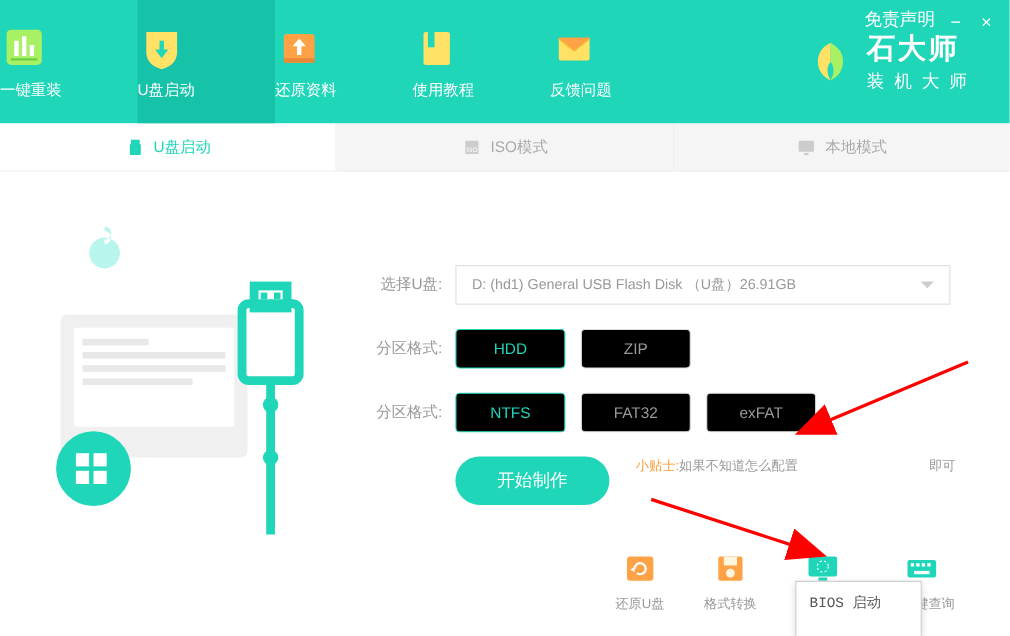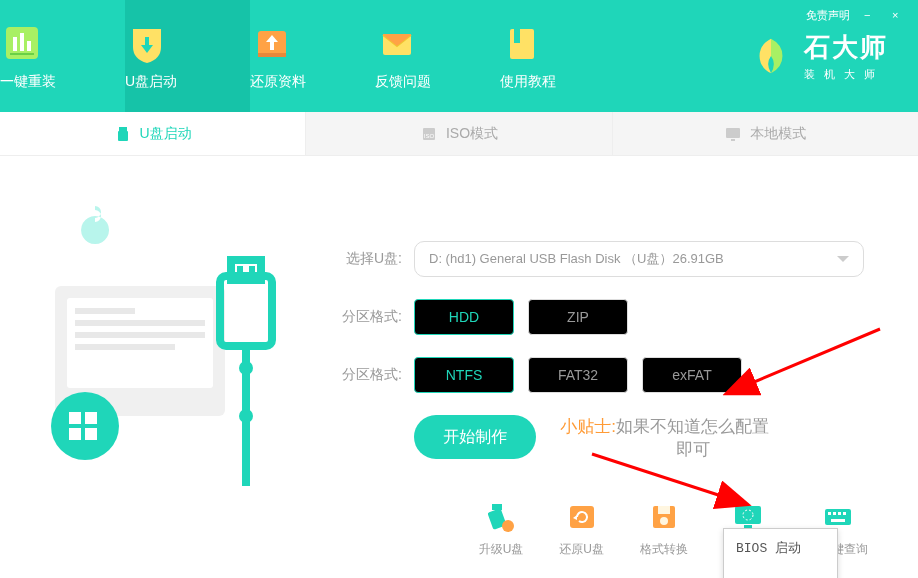--- a/index.html
+++ b/index.html
@@ -1,54 +1,54 @@
 <!DOCTYPE html>
 <html><head>
 <meta charset="utf-8">
 <style>
 * { margin: 0; padding: 0; box-sizing: border-box; font-family: "Microsoft YaHei", sans-serif; }
 body { width: 918px; height: 578px; background: #fff; overflow: hidden; position: relative; }
 
 .header { height: 112px; background: #1fd6b9; display: flex; align-items: stretch; position: relative; }
-.top-right { position: absolute; top: 8px; right: 12px; display: flex; align-items: center; gap: 14px; color: #fff; font-size: 11px; }
+.top-right { position: absolute; top: 8px; right: 12px; display: flex; align-items: center; gap: 14px; color: #fff; font-size: 16px; }
 .win-ctrl { width: 14px; height: 14px; cursor: pointer; color: #fff; }
 
 .nav-items { display: flex; align-items: stretch; }
 .nav-item { width: 125px; display: flex; flex-direction: column; justify-content: center; gap: 8px; cursor: pointer; color: #fff; font-size: 14px; }
 .nav-item.active { background: #16c3a8; }
 .nav-icon { width: 44px; height: 44px; display: flex; align-items: center; justify-content: center; }
 
 .logo-area { margin-left: auto; display: flex; align-items: center; padding-right: 30px; gap: 12px; }
 .logo-mark { width: 42px; height: 42px; }
 .logo-text { color: #fff; }
 .logo-title { font-size: 26px; font-weight: bold; letter-spacing: 2px; }
-.logo-sub { font-size: 11px; letter-spacing: 9px; margin-top: 2px; }
+.logo-sub { font-size: 16px; letter-spacing: 9px; margin-top: 2px; }
 
 .subtabs { height: 44px; display: flex; border-bottom: 1px solid #eee; background: #f5f5f5; }
 .subtab { flex: 1; display: flex; align-items: center; justify-content: center; gap: 8px; font-size: 14px; cursor: pointer; color: #aaa; border-right: 1px solid #eee; }
 .subtab:last-child { border-right: none; }
 .subtab.active { background: #fff; color: #1fd6b9; }
 
 .content { position: relative; padding: 30px 40px 20px 40px; height: calc(578px - 112px - 44px); }
 
 .illustration { position: absolute; left: 45px; top: 40px; width: 260px; height: 300px; }
 
 .form-area { margin-left: 290px; margin-top: 55px; }
 .form-row { display: flex; align-items: center; margin-bottom: 22px; }
 .form-label { width: 72px; color: #999; font-size: 14px; text-align: right; margin-right: 12px; }
-.dropdown { flex: 1; max-width: 450px; height: 36px; border: 1px solid #ddd; border-radius: 10px; display: flex; align-items: center; padding: 0 14px; font-size: 13px; color: #999; font-family: monospace; position: relative; cursor: pointer; }
+.dropdown { flex: 1; max-width: 450px; height: 36px; border: 1px solid #ddd; border-radius: 0; display: flex; align-items: center; padding: 0 14px; font-size: 13px; color: #999; font-family: monospace; position: relative; cursor: pointer; }
 .dropdown::after { content: ""; position: absolute; right: 14px; width: 0; height: 0; border-left: 6px solid transparent; border-right: 6px solid transparent; border-top: 6px solid #ccc; }
 
 .opt-group { display: flex; gap: 14px; }
 .opt-btn { width: 100px; height: 36px; border: 1px solid #ddd; border-radius: 4px; display: flex; align-items: center; justify-content: center; font-size: 14px; color: #999; cursor: pointer; background: #000000; }
 .opt-btn.selected { border-color: #1fd6b9; color: #1fd6b9; }
 
 .action-row { display: flex; margin-left: 84px; margin-top: 8px; }
 .primary-btn { width: 140px; height: 44px; background: #1fd6b9; color: #fff; border: none; border-radius: 22px; font-size: 16px; cursor: pointer; }
-.tip-area { margin-left: 24px; font-size: 17px; }
+.tip-area { margin-left: 24px; font-size: 12px; }
 .tip-label { color: #ff9b36; }
 .tip-text { color: #999; }
 
 .bottom-actions { position: absolute; bottom: 20px; right: 50px; display: flex; gap: 36px; }
 .ba-item { display: flex; flex-direction: column; align-items: center; gap: 6px; font-size: 12px; color: #999; cursor: pointer; }
 .ba-icon { width: 36px; height: 36px; display: flex; align-items: center; justify-content: center; }
 
 .popup-menu { position: absolute; right: 80px; top: 372px; width: 115px; background: #fff; border: 1px solid #ccc; box-shadow: 0 2px 6px rgba(0,0,0,0.15); z-index: 10; }
 .popup-item { padding: 10px 12px; font-size: 13px; color: #555; cursor: pointer; font-family: Liberation Mono, monospace; }
 
@@ -92,35 +92,35 @@
             <rect x="8" y="10" width="28" height="26" rx="3" fill="#ffa245"></rect>
             <path d="M22 14 l6 7 h-4 v8 h-4 v-8 h-4 Z" fill="#fff"></path>
             <rect x="8" y="32" width="28" height="4" fill="#e8883a"></rect>
           </svg>
       </div>
       <span>还原资料</span>
     </div>
     <div class="nav-item">
       <div class="nav-icon">
         <svg width="44" height="44" viewBox="0 0 44 44">
+            <rect x="10" y="8" width="24" height="30" rx="2" fill="#ffe165"></rect>
+            <rect x="14" y="8" width="6" height="14" fill="#1fd6b9"></rect>
+          </svg>
+      </div>
+      <span>使用教程</span>
+    </div>
+    <div class="nav-item">
+      <div class="nav-icon">
+        <svg width="44" height="44" viewBox="0 0 44 44">
             <rect x="8" y="14" width="28" height="20" rx="2" fill="#ffe165"></rect>
             <path d="M8 14 l14 11 l14 -11" fill="none" stroke="#f0c830" stroke-width="2"></path>
             <path d="M8 14 l14 11 l14 -11 v-1 h-28 Z" fill="#ffa245"></path>
           </svg>
       </div>
       <span>反馈问题</span>
-    </div>
-    <div class="nav-item">
-      <div class="nav-icon">
-        <svg width="44" height="44" viewBox="0 0 44 44">
-            <rect x="10" y="8" width="24" height="30" rx="2" fill="#ffe165"></rect>
-            <rect x="14" y="8" width="6" height="14" fill="#1fd6b9"></rect>
-          </svg>
-      </div>
-      <span>使用教程</span>
     </div>
   </div>
 
   <div class="logo-area">
     <svg class="logo-mark" viewBox="0 0 44 44">
       <path d="M22 4 Q34 10 34 22 Q34 34 22 40 Q28 30 22 22 Z" fill="#a8f064"></path>
       <path d="M22 4 Q10 10 10 22 Q10 34 22 40 Q16 30 22 22 Z" fill="#ffe165"></path>
     </svg>
     <div class="logo-text">
       <div class="logo-title">石大师</div>
@@ -232,30 +232,20 @@
           <polygon points="0,0 12,5 0,10" fill="#ff0000"></polygon>
         </marker>
       </defs>
     <line x1="12" y1="8" x2="166" y2="58" stroke="#ff0000" stroke-width="3" marker-end="url(#ah2)"></line>
   </svg>
 
   <div class="bottom-actions">
     <div class="ba-item">
       <div class="ba-icon">
         <svg width="34" height="34" viewBox="0 0 34 34">
-            <rect x="8" y="4" width="10" height="6" fill="#1fd6b9"></rect>
-            <rect x="6" y="10" width="14" height="18" rx="2" fill="#1fd6b9" transform="rotate(-20 13 19)"></rect>
-            <circle cx="24" cy="26" r="6" fill="#ffa245"></circle>
-          </svg>
-      </div>
-      <span>升级U盘</span>
-    </div>
-    <div class="ba-item">
-      <div class="ba-icon">
-        <svg width="34" height="34" viewBox="0 0 34 34">
             <rect x="5" y="6" width="24" height="22" rx="3" fill="#ffa245"></rect>
             <path d="M12 17 a5 5 0 1 1 2 4" fill="none" stroke="#fff" stroke-width="2"></path>
             <polygon points="12,20 8,18 12,15" fill="#fff"></polygon>
           </svg>
       </div>
       <span>还原U盘</span>
     </div>
     <div class="ba-item">
       <div class="ba-icon">
         <svg width="34" height="34" viewBox="0 0 34 34">

